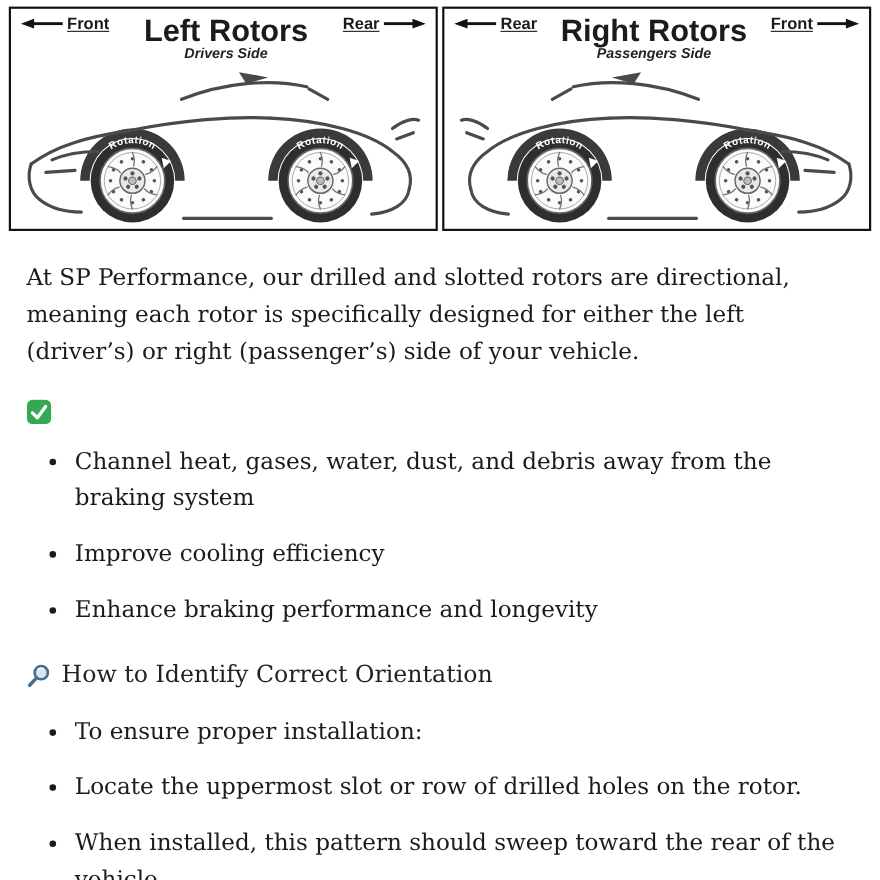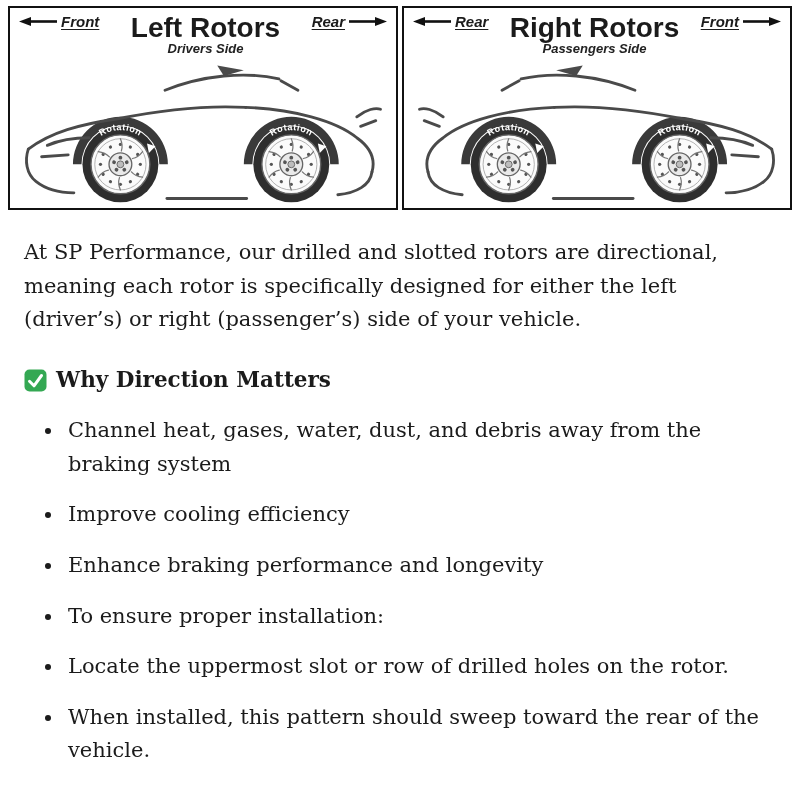--- a/index.html
+++ b/index.html
@@ -3,21 +3,21 @@
 <meta charset="utf-8">
 <style>
   html,body{margin:0;padding:0;background:#ffffff;width:800px;}
   body{font-family:"DejaVu Serif","Liberation Serif",serif;color:#1b1b1b;}
 
   
   .figure{display:flex;gap:4px;margin:6px 8px 10px 8px;}
   .panel{flex:1;border:2px solid #111;background:#fff;overflow:hidden;}
   .panel-header{display:flex;align-items:flex-start;justify-content:space-between;
     padding:5px 8px 0 8px;font-family:"Liberation Sans","DejaVu Sans",sans-serif;}
-  .dir{display:flex;align-items:center;gap:3px;font-weight:bold;font-size:15px;font-style:italic;}
+  .dir{display:flex;align-items:center;gap:3px;font-weight:bold;font-size:15px;}
   .dir .lbl{text-decoration:underline;text-underline-offset:2px;}
   .panel-titleblock{text-align:center;line-height:1.05;flex:1;}
   .panel-title{font-size:28px;font-weight:bold;}
   .panel-subtitle{font-size:13px;font-weight:bold;font-style:italic;color:#222;}
   .car-svg{display:block;width:100%;height:150px;margin-top:2px;}
 
   
   .content{padding:2px 24px 0 24px;font-size:21px;line-height:1.6;}
   .content p{margin:14px 0;}
   .sec-heading{display:flex;align-items:center;gap:9px;margin:26px 0 12px 0;
@@ -184,30 +184,39 @@
 
   <p>At SP Performance, our drilled and slotted rotors are directional, meaning each rotor is specifically designed for either the left (driver’s) or right (passenger’s) side of your vehicle.</p>
 
   <div class="sec-heading bold">
     <span class="icon-badge">
       <svg viewBox="0 0 23 23" width="23" height="23">
         <rect x="0.5" y="0.5" width="22" height="22" rx="5" fill="#34a853"></rect>
         <polyline points="5.5,12.3 10,16.8 17.5,6.5" fill="none" stroke="#ffffff" stroke-width="3" stroke-linecap="round" stroke-linejoin="round"></polyline>
       </svg>
     </span>
-    <span>Why Direction Matters</span>
   </div>
 
 
   <ul>
     <li>Channel heat, gases, water, dust, and debris away from the braking system</li>
     <li>Improve cooling efficiency</li>
     <li>Enhance braking performance and longevity</li>
   </ul>
 
+  <div class="sec-heading regular">
+    <span class="icon-badge">
+      <svg viewBox="0 0 23 23" width="23" height="23">
+        <circle cx="13.5" cy="8.5" r="6" fill="#d6e6f2" stroke="#4a6d8c" stroke-width="2.4"></circle>
+        <line x1="9" y1="13.5" x2="3" y2="20" stroke="#4a6d8c" stroke-width="3.2" stroke-linecap="round"></line>
+        <path d="M 10.5 5.5 Q 13 3.8 15.5 5" fill="none" stroke="#ffffff" stroke-width="1.4" stroke-linecap="round"></path>
+      </svg>
+    </span>
+    <span>How to Identify Correct Orientation</span>
+  </div>
 
   <ul>
     <li>To ensure proper installation:</li>
     <li>Locate the uppermost slot or row of drilled holes on the rotor.</li>
     <li>When installed, this pattern should sweep toward the rear of the vehicle.</li>
   </ul>
 
 </main>
 
 </body></html>

